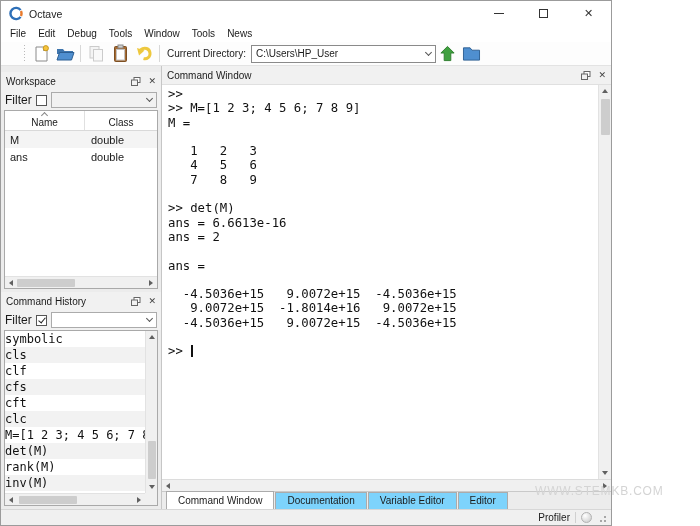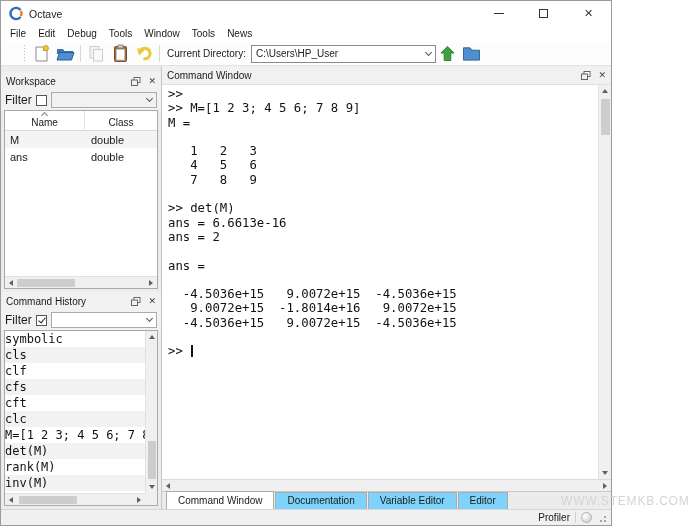--- a/index.html
+++ b/index.html
@@ -102,21 +102,21 @@
   .tab.active { background:#fff; padding-top:3px; position:relative; top:0; }
 
   
   .statusbar { height:16px; flex:0 0 16px; background:#f0f0f0; border-top:1px solid #d7d7d7; display:flex; align-items:center; justify-content:flex-end; padding-right:4px; gap:5px; }
   .profiler-label { font-size:10px; color:#1a1a1a; }
   .status-vsep { width:1px; height:11px; background:#d0d0d0; }
   .sphere { width:11px; height:11px; border-radius:50%; background:radial-gradient(circle at 35% 30%, #ffffff, #c7c7c7); border:1px solid #b2b2b2; }
   .resize-grip { width:10px; height:10px; position:relative; }
   .resize-grip::after { content:""; position:absolute; right:1px; bottom:1px; width:2px; height:2px; background:#a6a6a6; box-shadow:-4px 0 #a6a6a6, 0 -4px #a6a6a6; }
 
-  .watermark { position:absolute; left:534px; top:493px; font-size:12px; letter-spacing:0.8px; color:#d4d4d4; pointer-events:none;margin-left:26px; }
+  .watermark { position:absolute; left:534px; top:483px; font-size:12px; letter-spacing:0.8px; color:#d4d4d4; pointer-events:none; }
 </style>
 </head>
 <body>
 
 <div class="window">
 
   <div class="titlebar">
     <span class="applogo">
       <svg viewBox="0 0 16 16" width="15" height="15">
         <path d="M13.4 11.6 A6 6 0 1 1 13.4 4.4" fill="none" stroke="#2d6fb7" stroke-width="2.6"></path>

